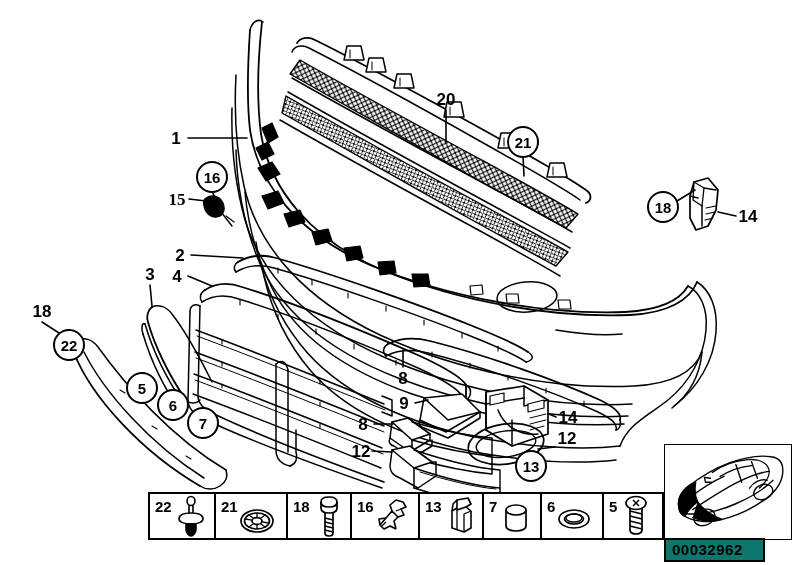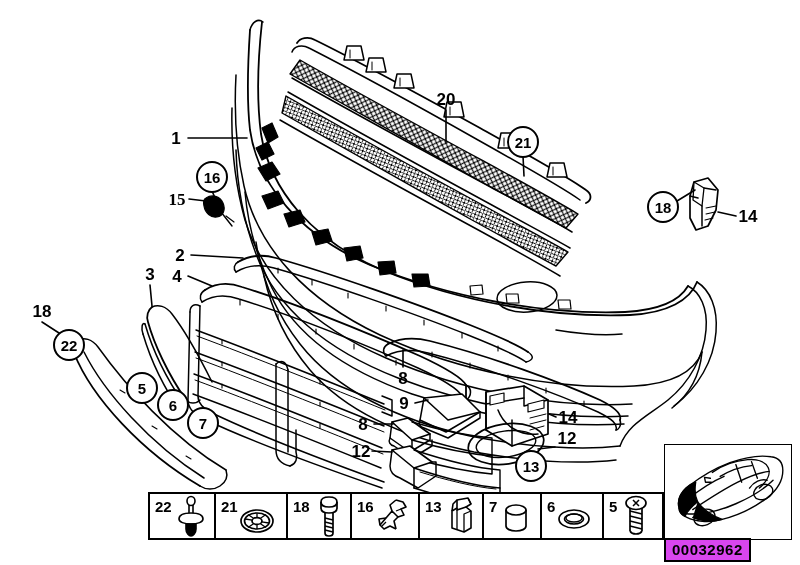--- a/index.html
+++ b/index.html
@@ -74,22 +74,22 @@
     background:#fff;
     box-sizing:border-box;
     overflow:hidden;
   }
   #thumb svg{display:block;width:100%;height:100%;}
 
   #diagram-id{
     position:absolute;
     left:664px;top:538px;
     border:2px solid #000;
-    background:#d946ef;
-    padding:1px 6px 2px 6px;
+    background:#0f766e;
+    padding:1px 20px 2px 6px;
     font-family:"Liberation Sans",sans-serif;
     font-weight:bold;
     font-size:15px;
     letter-spacing:0.5px;
     line-height:1.15;
     box-sizing:border-box;
   }
 </style>
 </head>
 <body>

